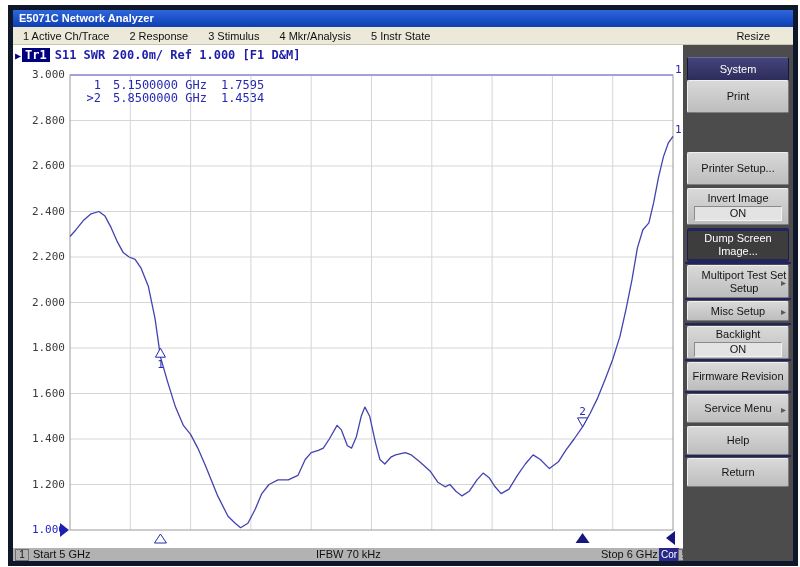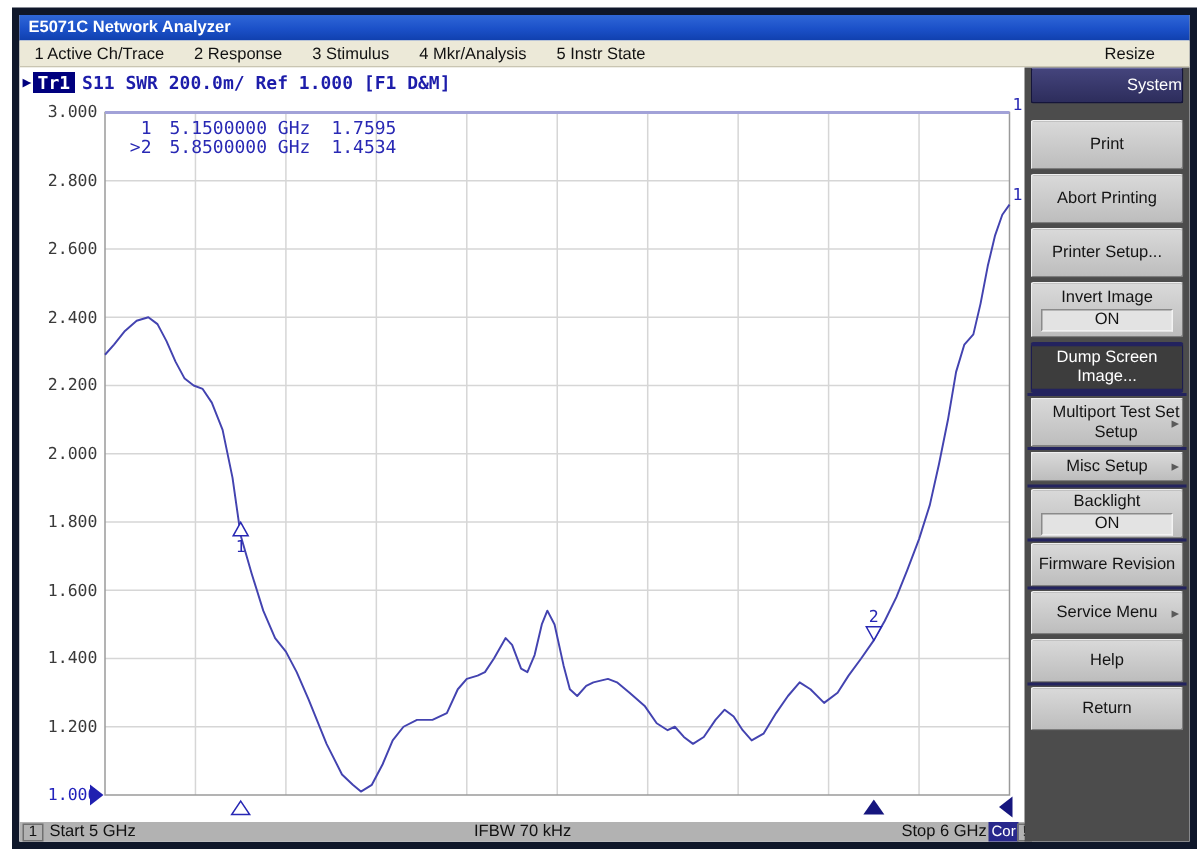--- a/index.html
+++ b/index.html
@@ -141,29 +141,26 @@
       <div class="statusbar">
         <span class="chbox">1</span>
         <span class="start">Start 5 GHz</span>
         <span class="ifbw">IFBW 70 kHz</span>
         <span class="stop">Stop 6 GHz</span>
         <span class="cor">Cor</span>
         <span class="alert">!</span>
       </div>
 
       <div class="sidebar" id="sidebar">
-        <div class="sbtn header" style="top:0;height:24px;align-items:flex-end;">
+        <div class="sbtn header" style="top:12px;height:24px;">
           <span>System</span>
         </div>
       <div class="sbtn" style="top: 35px; height: 33px;">
             <span>Print</span>
           </div>
-          <div class="sbtn" style="top: 71px; height: 33px;">
-            <span>Abort Printing</span>
-          </div>
           <div class="sbtn" style="top: 107px; height: 33px;">
             <span>Printer Setup...</span>
           </div>
           <div class="sbtn" style="top: 143px; height: 37px;">
             <span>Invert Image</span>
             <div class="onbox">ON</div>
           </div>
           <div class="sbtn dark" style="top: 183px; height: 34px;">
             <span>Dump Screen Image...</span>
           </div>

